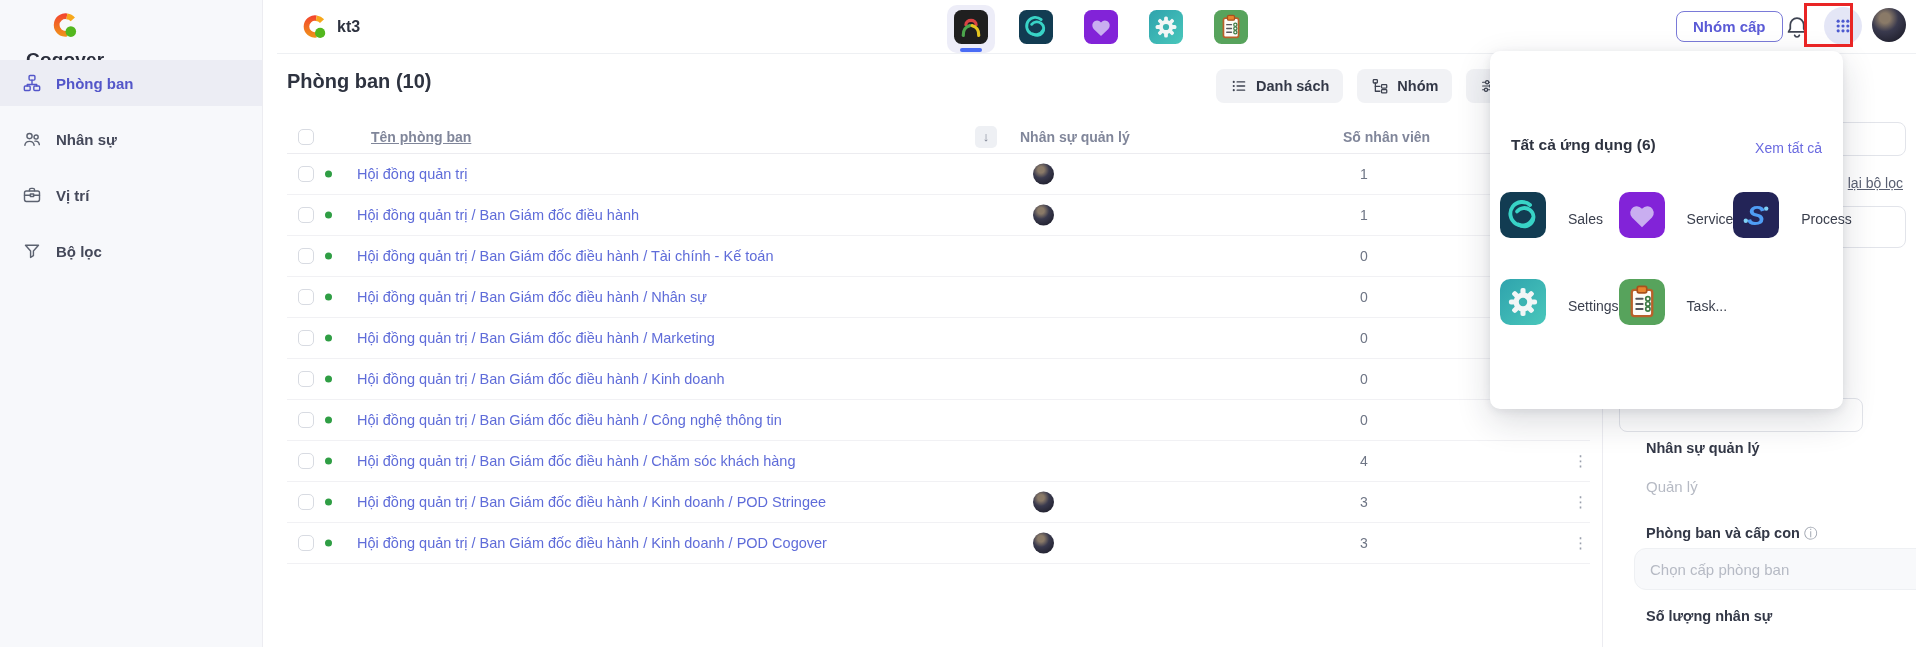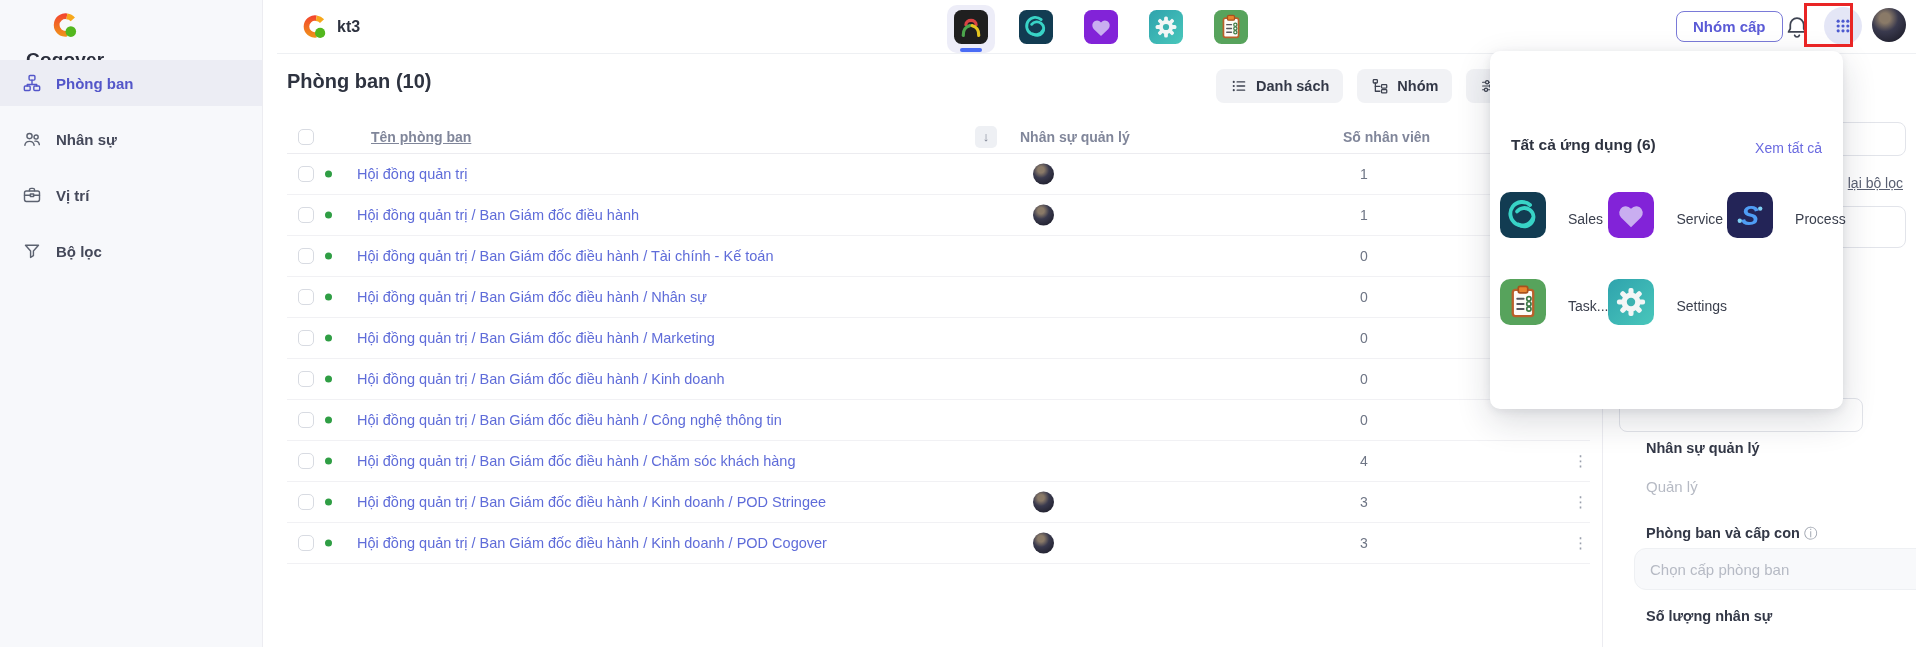--- a/index.html
+++ b/index.html
@@ -438,56 +438,56 @@
               <text x="18" y="25.5" font-size="21" font-weight="bold" font-style="italic" text-anchor="middle" fill="#4f9df5" font-family="Liberation Sans, sans-serif">S</text>
               <circle cx="10" cy="22.5" r="1.7" fill="#7fd0f5"></circle>
               <circle cx="26" cy="13" r="1.7" fill="#7fd0f5"></circle>
             </svg>
           </span>
           <div class="tile-label">Process</div>
         </div>
         <div class="tile">
           <span class="tile-ic">
             <svg viewBox="0 0 36 36">
-              <rect width="36" height="36" rx="8" fill="#57a35c"></rect>
-              <rect x="10" y="8.5" width="16" height="20.5" rx="2" fill="#fdfbf7" stroke="#b9602a" stroke-width="1.8"></rect>
-              <rect x="14.3" y="5.8" width="7.4" height="5" rx="1.4" fill="#e8842e" stroke="#a9511d" stroke-width="1.3"></rect>
-              <g stroke="#54565c" stroke-width="1.5" stroke-linecap="round" fill="none">
-                <path d="M13.5 15.5h5M13.5 19.5h5M13.5 23.5h5"></path>
-              </g>
-              <g fill="none" stroke="#3c7a44" stroke-width="1.3">
-                <circle cx="22.6" cy="15.5" r="1.7"></circle>
-                <circle cx="22.6" cy="19.5" r="1.7"></circle>
-                <circle cx="22.6" cy="23.5" r="1.7"></circle>
-              </g>
-            </svg>
-          </span>
-          <div class="tile-label">Task...</div>
-        </div>
-        <div class="tile">
-          <span class="tile-ic">
-            <svg viewBox="0 0 36 36">
               <defs>
                 <linearGradient id="tg1" x1="0" y1="0" x2="1" y2="1">
                   <stop offset="0" stop-color="#2fa3ad"></stop>
                   <stop offset="1" stop-color="#49c7bb"></stop>
                 </linearGradient>
               </defs>
               <rect width="36" height="36" rx="8" fill="url(#tg1)"></rect>
               <g fill="#f2f6f6">
                 <rect x="16" y="7" width="4" height="22" rx="1.6"></rect>
                 <rect x="16" y="7" width="4" height="22" rx="1.6" transform="rotate(45 18 18)"></rect>
                 <rect x="16" y="7" width="4" height="22" rx="1.6" transform="rotate(90 18 18)"></rect>
                 <rect x="16" y="7" width="4" height="22" rx="1.6" transform="rotate(135 18 18)"></rect>
                 <circle cx="18" cy="18" r="7.4"></circle>
               </g>
               <circle cx="18" cy="18" r="3.3" fill="#3bb3b1"></circle>
             </svg>
           </span>
           <div class="tile-label">Settings</div>
         </div>
+        <div class="tile">
+          <span class="tile-ic">
+            <svg viewBox="0 0 36 36">
+              <rect width="36" height="36" rx="8" fill="#57a35c"></rect>
+              <rect x="10" y="8.5" width="16" height="20.5" rx="2" fill="#fdfbf7" stroke="#b9602a" stroke-width="1.8"></rect>
+              <rect x="14.3" y="5.8" width="7.4" height="5" rx="1.4" fill="#e8842e" stroke="#a9511d" stroke-width="1.3"></rect>
+              <g stroke="#54565c" stroke-width="1.5" stroke-linecap="round" fill="none">
+                <path d="M13.5 15.5h5M13.5 19.5h5M13.5 23.5h5"></path>
+              </g>
+              <g fill="none" stroke="#3c7a44" stroke-width="1.3">
+                <circle cx="22.6" cy="15.5" r="1.7"></circle>
+                <circle cx="22.6" cy="19.5" r="1.7"></circle>
+                <circle cx="22.6" cy="23.5" r="1.7"></circle>
+              </g>
+            </svg>
+          </span>
+          <div class="tile-label">Task...</div>
+        </div>
       </div>
 
   </div>
 
   <div class="anno anno-grid"></div>
 
 </div>
 
 </body></html>

